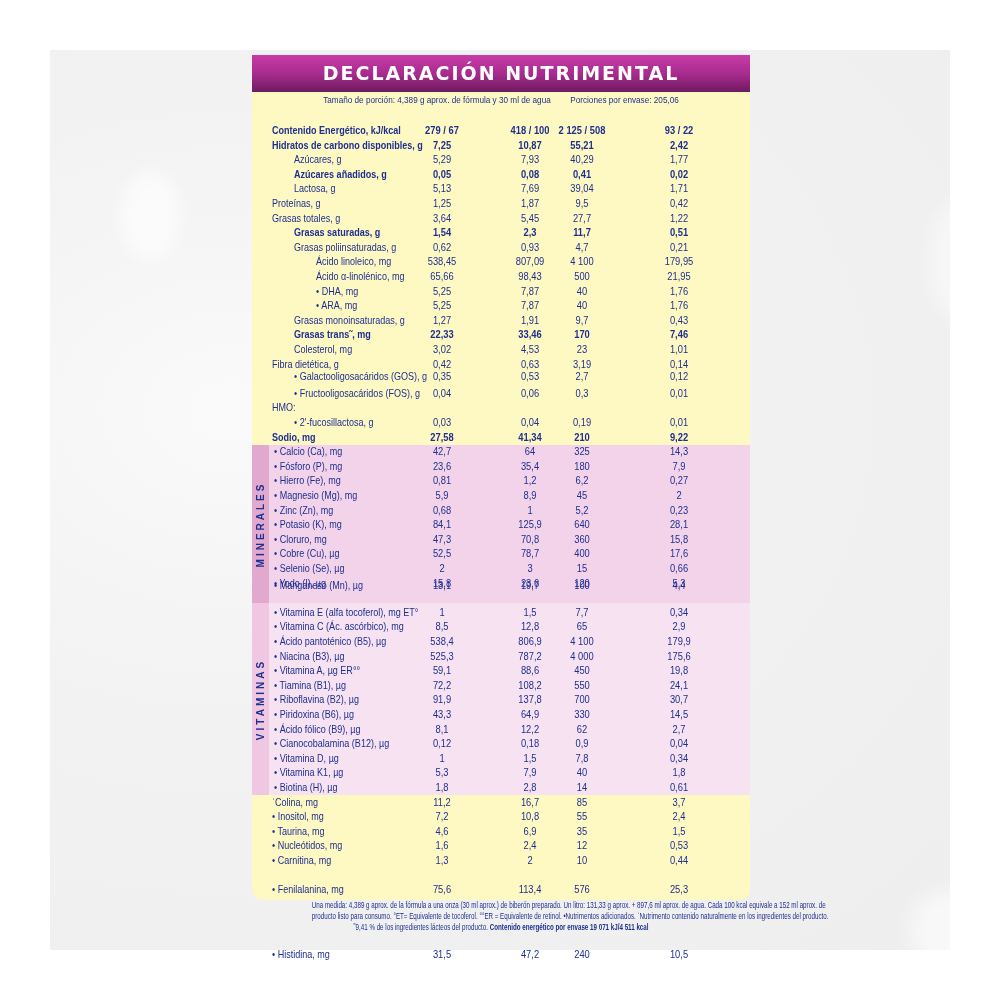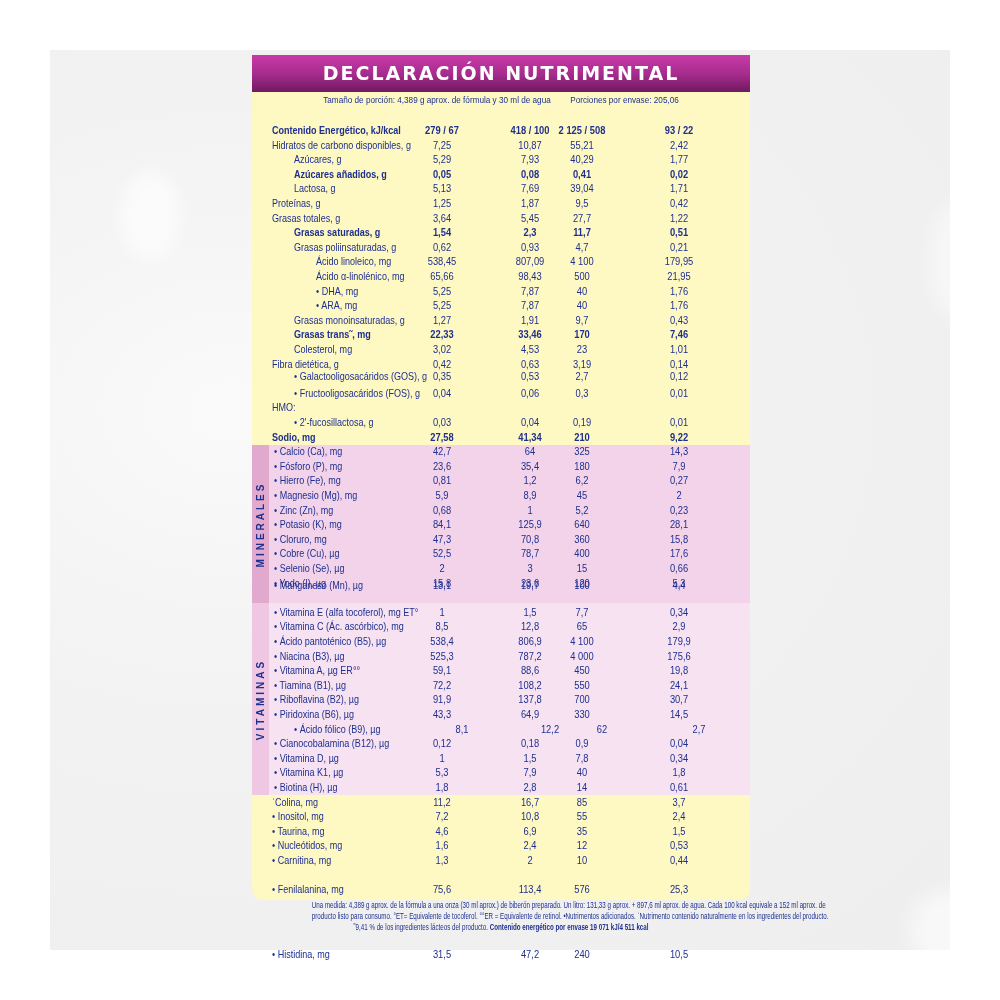--- a/index.html
+++ b/index.html
@@ -100,21 +100,21 @@
           <span>VITAMINAS</span>
         </div>
     </div>
   <div class="row bold" style="top: 0px;">
         <div class="lab" style="left: 20px;">Contenido Energético, kJ/kcal</div>
         <div class="v v1">279 / 67</div>
         <div class="v v2">418 / 100</div>
         <div class="v v3">2 125 / 508</div>
         <div class="v v4">93 / 22</div>
       </div>
-      <div class="row" style="top: 14.6px;">
+      <div class="row" style="top: 14.6px; font-weight: bold;">
         <div class="lab" style="left: 20px;">Hidratos de carbono disponibles, g</div>
         <div class="v v1">7,25</div>
         <div class="v v2">10,87</div>
         <div class="v v3">55,21</div>
         <div class="v v4">2,42</div>
       </div>
       <div class="row" style="top: 29.2px;">
         <div class="lab" style="left: 42px;">Azúcares, g</div>
         <div class="v v1">5,29</div>
         <div class="v v2">7,93</div>
@@ -380,21 +380,21 @@
         <div class="v v3">700</div>
         <div class="v v4">30,7</div>
       </div>
       <div class="row" style="top: 584px;">
         <div class="lab" style="left: 22px;">• Piridoxina (B6), µg</div>
         <div class="v v1">43,3</div>
         <div class="v v2">64,9</div>
         <div class="v v3">330</div>
         <div class="v v4">14,5</div>
       </div>
-      <div class="row" style="top: 598.6px; margin-left: 20px;">
+      <div class="row" style="top: 598.6px;">
         <div class="lab" style="left: 22px;">• Ácido fólico (B9), µg</div>
         <div class="v v1">8,1</div>
         <div class="v v2">12,2</div>
         <div class="v v3">62</div>
         <div class="v v4">2,7</div>
       </div>
       <div class="row" style="top: 613.2px;">
         <div class="lab" style="left: 22px;">• Cianocobalamina (B12), µg</div>
         <div class="v v1">0,12</div>
         <div class="v v2">0,18</div>

